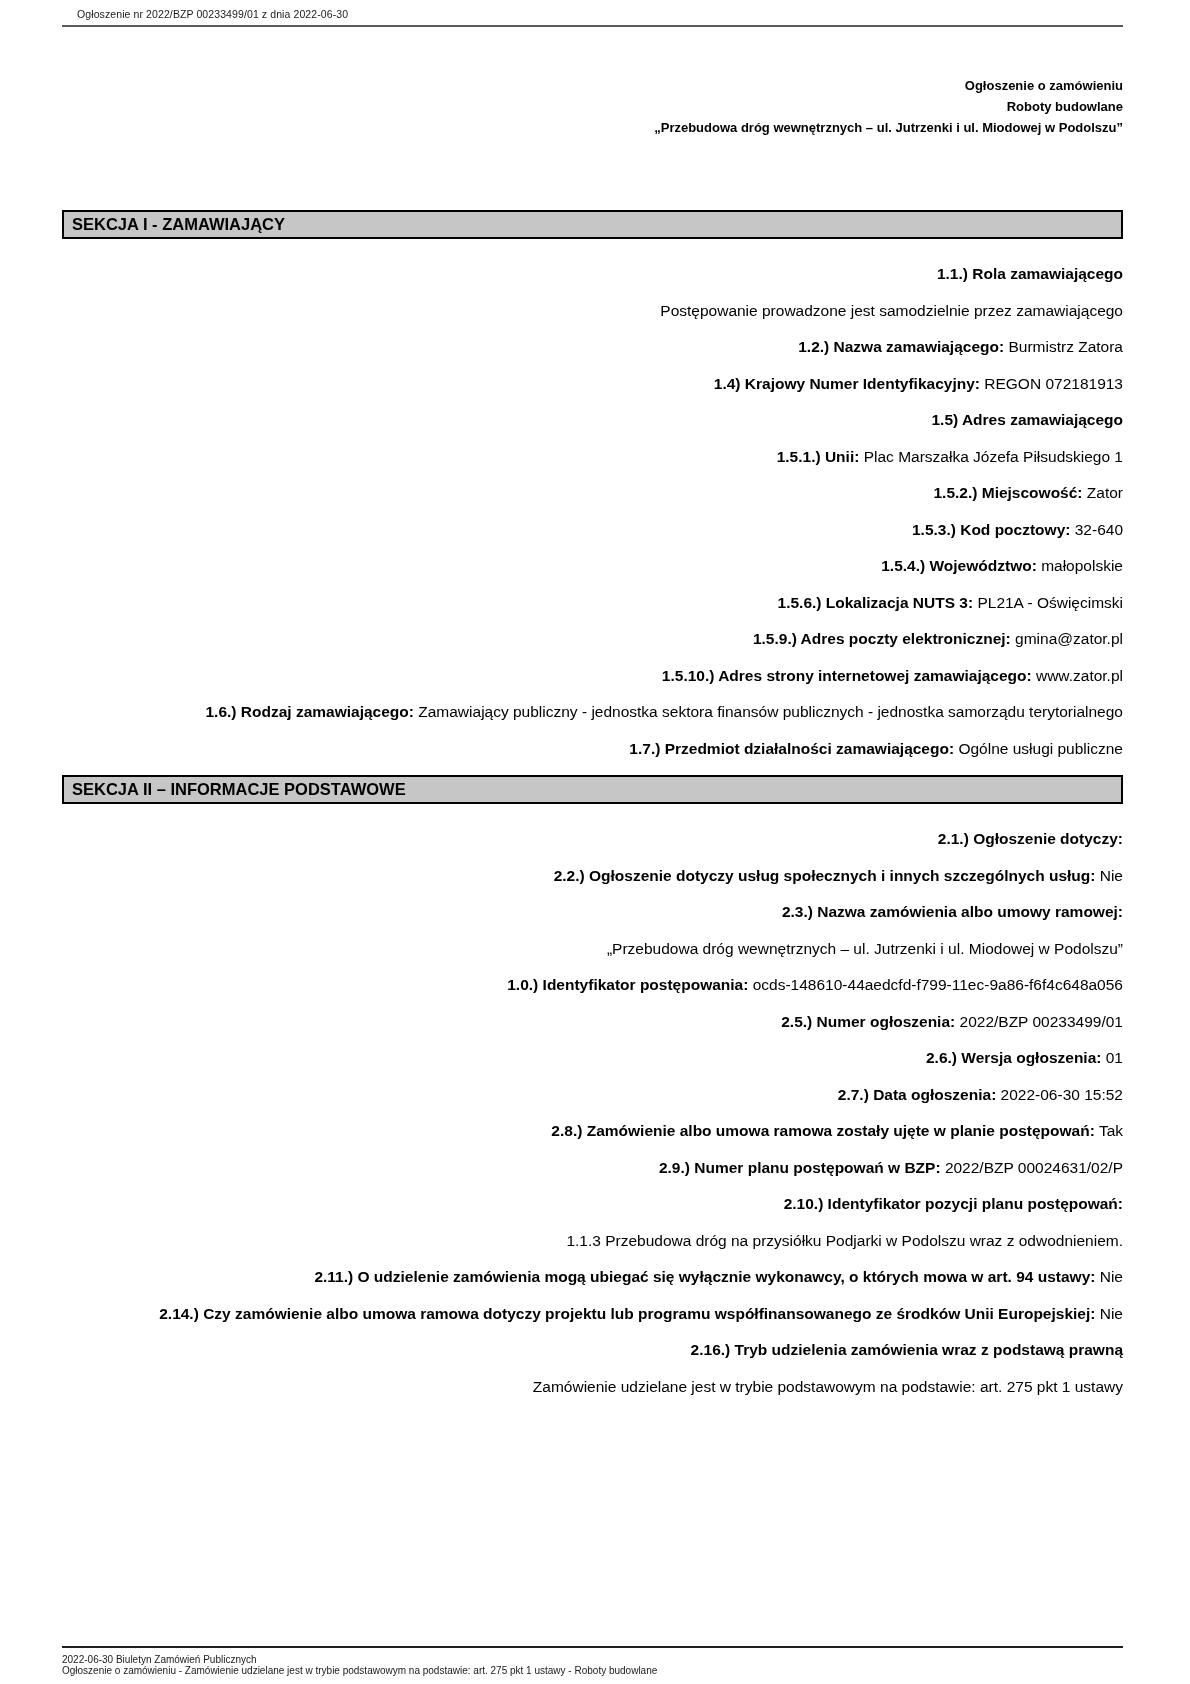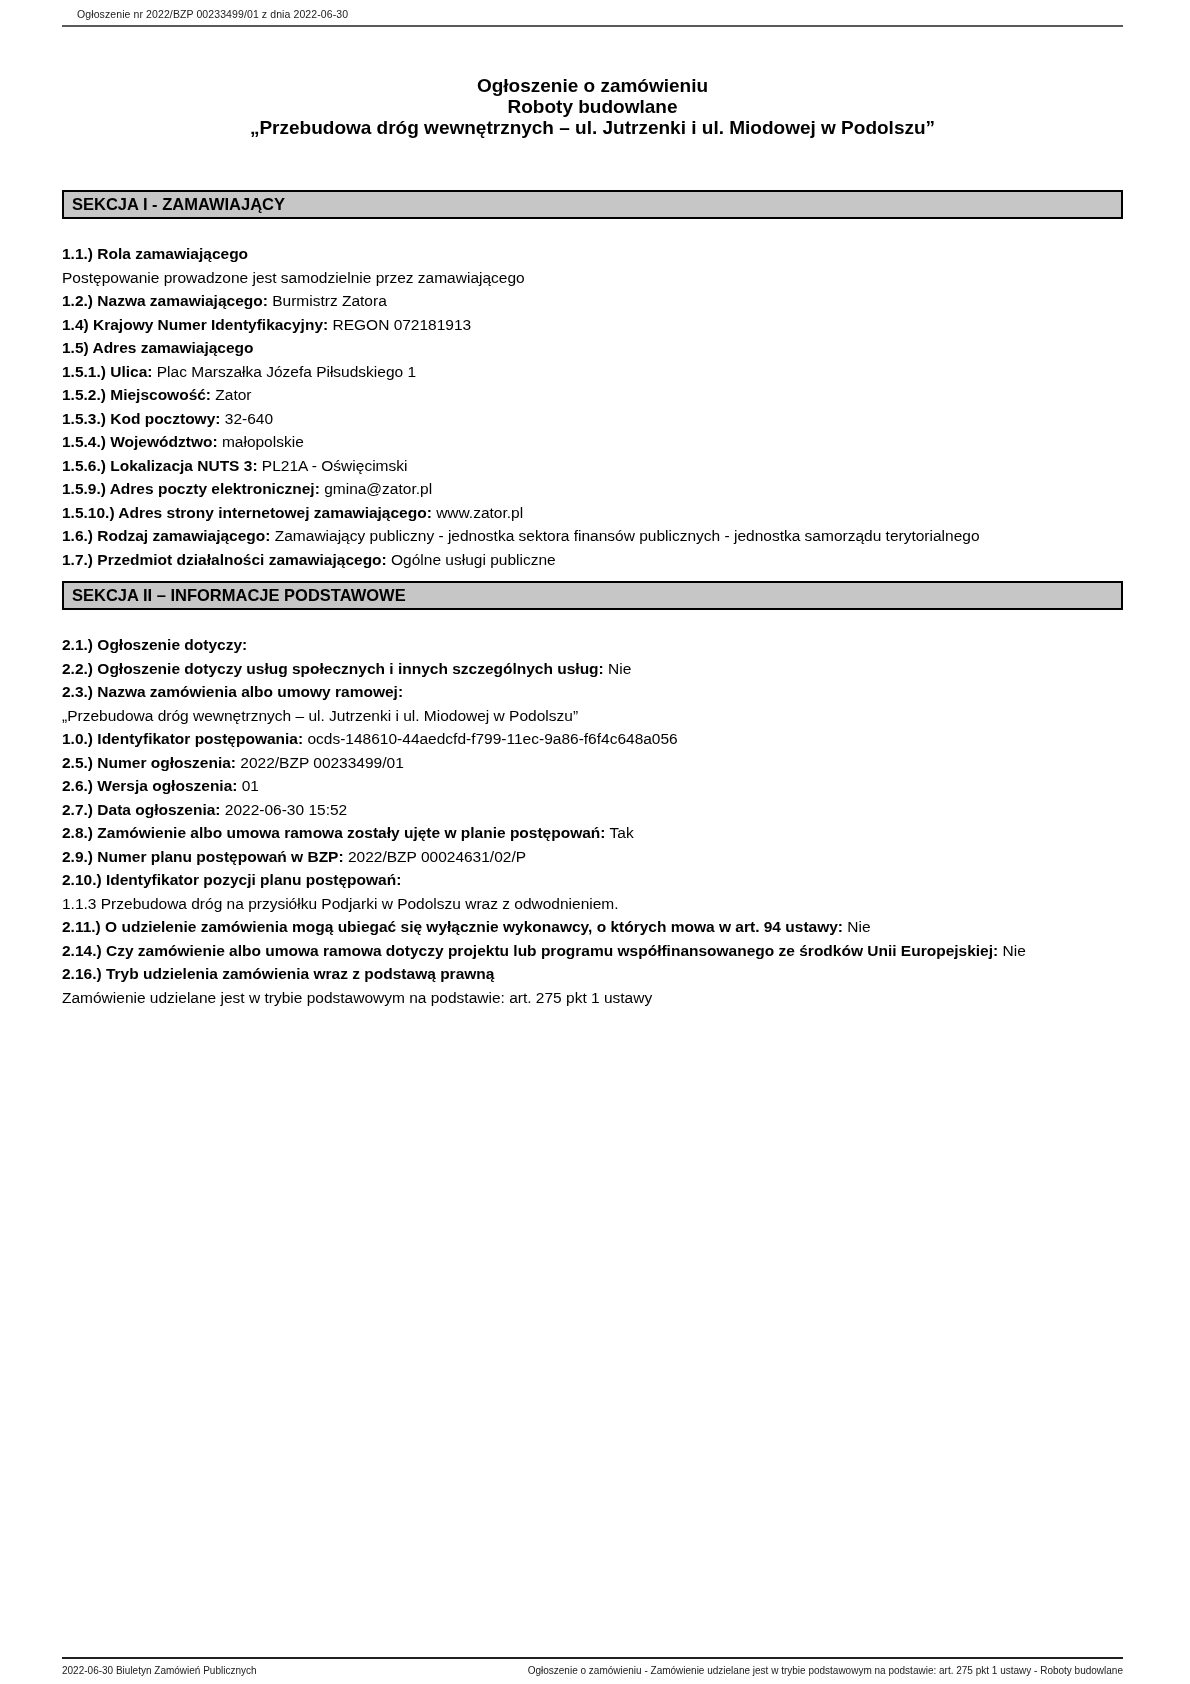--- a/index.html
+++ b/index.html
@@ -22,58 +22,60 @@
     letter-spacing: 0.1px;
     margin-left: 15px;
   }
   .top-rule {
     height: 2px;
     background: #58595b;
     margin-top: 5px;
   }
   .title-block {
     margin-top: 48px;
-    margin-bottom: 52px;
-    text-align: center;
+    margin-bottom: 72px;
+    text-align: right;
     font-weight: bold;
-    font-size: 19px;
+    font-size: 13px;
     line-height: 21px;
   }
   .section-bar {
     background: #c6c6c6;
     border: 2px solid #000000;
     font-weight: bold;
     font-size: 16.5px;
     line-height: 22px;
     padding: 1px 20px 2px 8px;
     margin: 12px 0 25px 0;
     box-sizing: border-box;
   }
   .field {
     font-size: 15.5px;
     line-height: 19.5px;
-    margin: 4px 0;
+    margin: 17px 0;
+    text-align: right;
   }
   .field .label { font-weight: bold; }
   .footer {
     position: absolute;
     left: 62px;
     right: 67px;
     bottom: 8px;
   }
   .footer-rule {
     height: 2px;
     background: #221f1f;
     margin-bottom: 6px;
   }
   .footer-row {
     display: flex;
     justify-content: space-between;
     font-size: 10px;
     color: #1a1a1a;
+    flex-direction: column;
   }
 </style>
 </head>
 <body>
 
 <div class="page">
 
   <div class="top-note">Ogłoszenie nr 2022/BZP 00233499/01 z dnia 2022-06-30</div>
   <div class="top-rule"></div>
 
@@ -84,21 +86,21 @@
   </div>
 
   <main id="sections">
       <section>
         <div class="section-bar">SEKCJA I - ZAMAWIAJĄCY</div>
         <p class="field"><span class="label">1.1.) Rola zamawiającego</span></p>
         <p class="field"><span class="value">Postępowanie prowadzone jest samodzielnie przez zamawiającego</span></p>
         <p class="field"><span class="label">1.2.) Nazwa zamawiającego:</span> <span class="value">Burmistrz Zatora</span></p>
         <p class="field"><span class="label">1.4) Krajowy Numer Identyfikacyjny:</span> <span class="value">REGON 072181913</span></p>
         <p class="field"><span class="label">1.5) Adres zamawiającego</span></p>
-        <p class="field"><span class="label">1.5.1.) Ulica:</span> <span class="value">Plac Marszałka Józefa Piłsudskiego 1</span></p>
+        <p class="field"><span class="label">1.5.1.) Unii:</span> <span class="value">Plac Marszałka Józefa Piłsudskiego 1</span></p>
         <p class="field"><span class="label">1.5.2.) Miejscowość:</span> <span class="value">Zator</span></p>
         <p class="field"><span class="label">1.5.3.) Kod pocztowy:</span> <span class="value">32-640</span></p>
         <p class="field"><span class="label">1.5.4.) Województwo:</span> <span class="value">małopolskie</span></p>
         <p class="field"><span class="label">1.5.6.) Lokalizacja NUTS 3:</span> <span class="value">PL21A - Oświęcimski</span></p>
         <p class="field"><span class="label">1.5.9.) Adres poczty elektronicznej:</span> <span class="value">gmina@zator.pl</span></p>
         <p class="field"><span class="label">1.5.10.) Adres strony internetowej zamawiającego:</span> <span class="value">www.zator.pl</span></p>
         <p class="field"><span class="label">1.6.) Rodzaj zamawiającego:</span> <span class="value">Zamawiający publiczny - jednostka sektora finansów publicznych - jednostka samorządu terytorialnego</span></p>
         <p class="field"><span class="label">1.7.) Przedmiot działalności zamawiającego:</span> <span class="value">Ogólne usługi publiczne</span></p>
       </section>
       <section>

